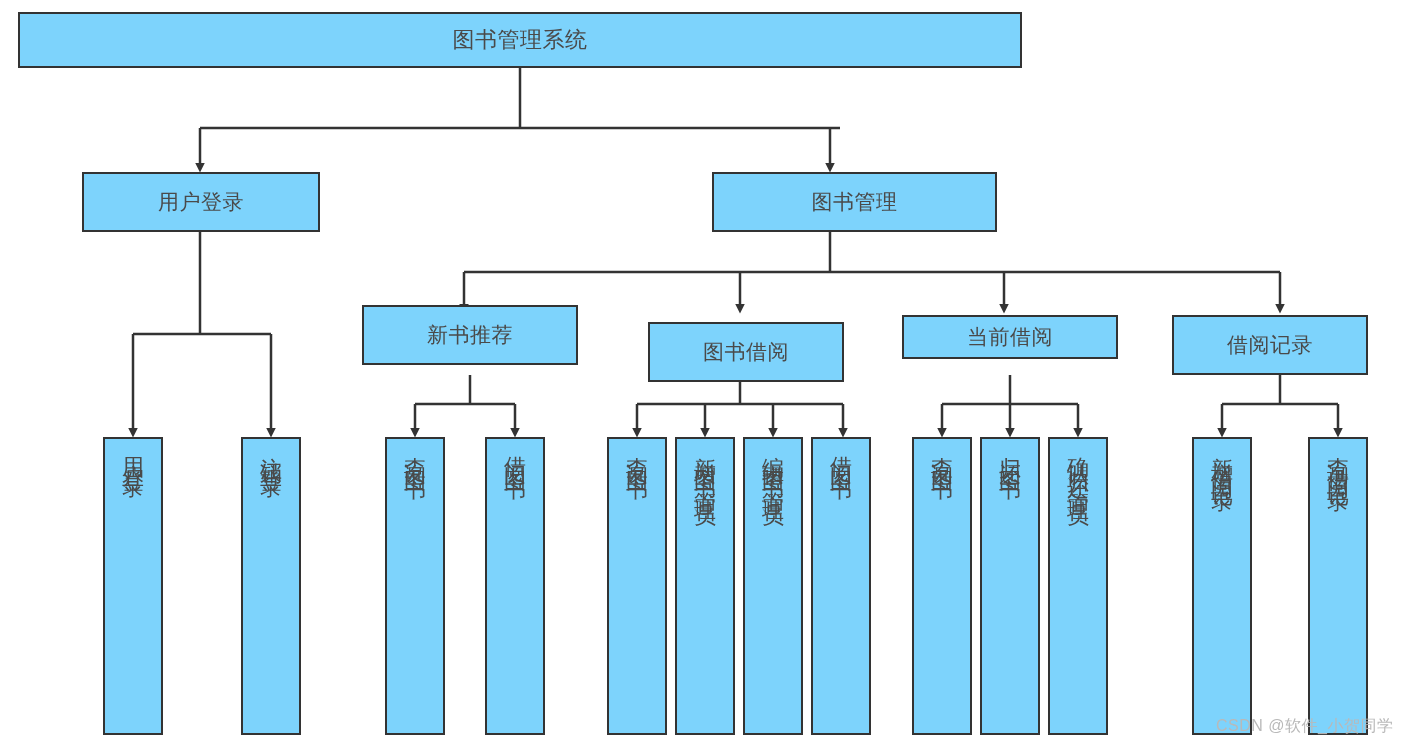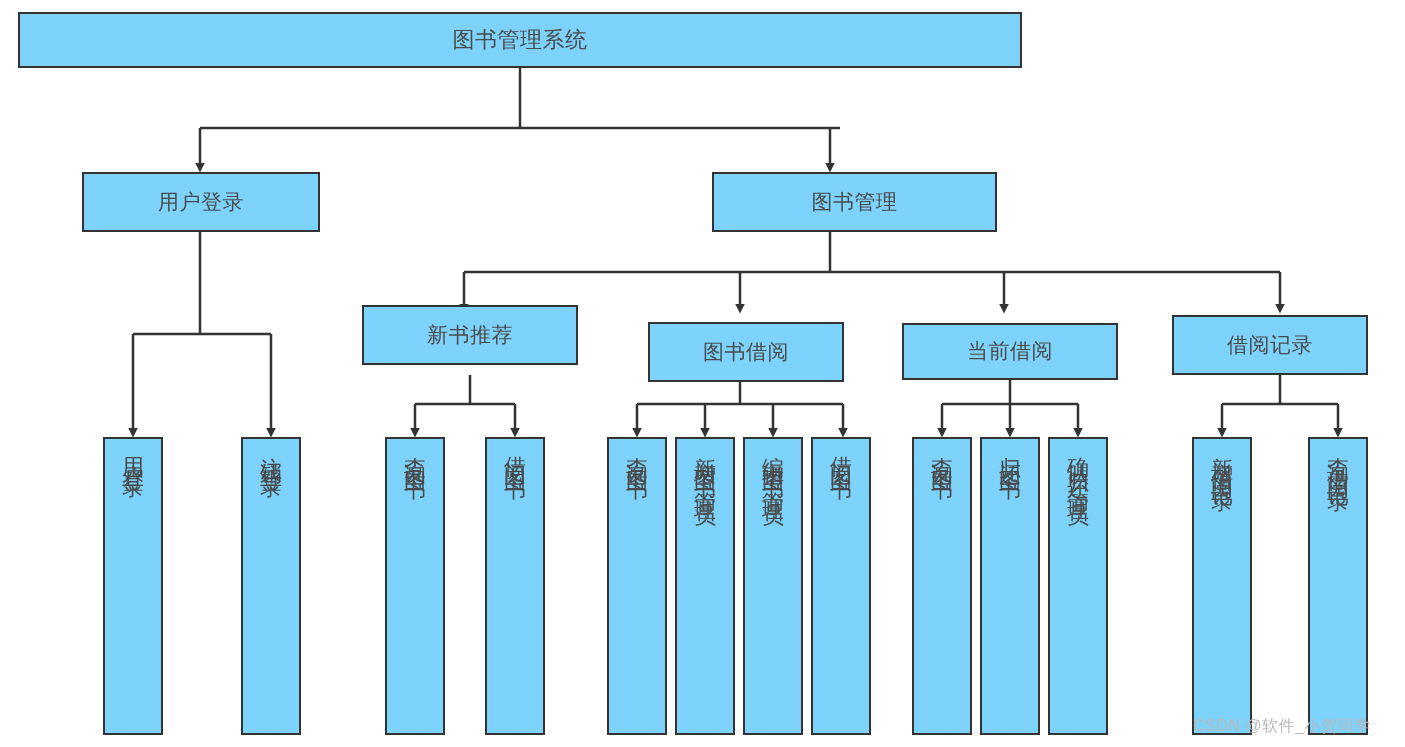--- a/index.html
+++ b/index.html
@@ -62,20 +62,21 @@
     line-height: 1;
     white-space: nowrap;
   }
   .watermark {
     position: absolute;
     font-size: 16px;
     color: #b9b9b9;
     white-space: nowrap;
     z-index: 6;
     letter-spacing: 0.5px;
+    margin-left: 23px;
   }
 </style>
 </head>
 <body>
 
 <div id="canvas">
 
   <svg id="wires" viewBox="0 0 1405 747" xmlns="http://www.w3.org/2000/svg">
     <defs>
       <marker id="arrow" markerWidth="11" markerHeight="11" refX="1.5" refY="5" orient="auto" markerUnits="userSpaceOnUse">
@@ -136,21 +137,21 @@
   <div class="node h" style="left:712px; top:172px; width:285px; height:60px;justify-content:center;">
     <span class="label">图书管理</span>
   </div>
 
   <div class="node h" style="left:362px; top:305px; width:216px; height:60px;">
     <span class="label">新书推荐</span>
   </div>
   <div class="node h" style="left:648px; top:315px; width:196px; height:60px;margin-top:7px;">
     <span class="label">图书借阅</span>
   </div>
-  <div class="node h" style="left:902px; top:315px; width:216px; height:57px;margin-top:8px;">
+  <div class="node h" style="left:902px; top:315px; width:216px; height:44px;">
     <span class="label">当前借阅</span>
   </div>
   <div class="node h" style="left:1172px; top:315px; width:196px; height:60px;">
     <span class="label">借阅记录</span>
   </div>
 
   <div class="node v" style="left:103px; top:437px; width:60px; height:298px;">
     <span class="label">用户登录</span>
   </div>
   <div class="node v" style="left:241px; top:437px; width:60px; height:298px;">

